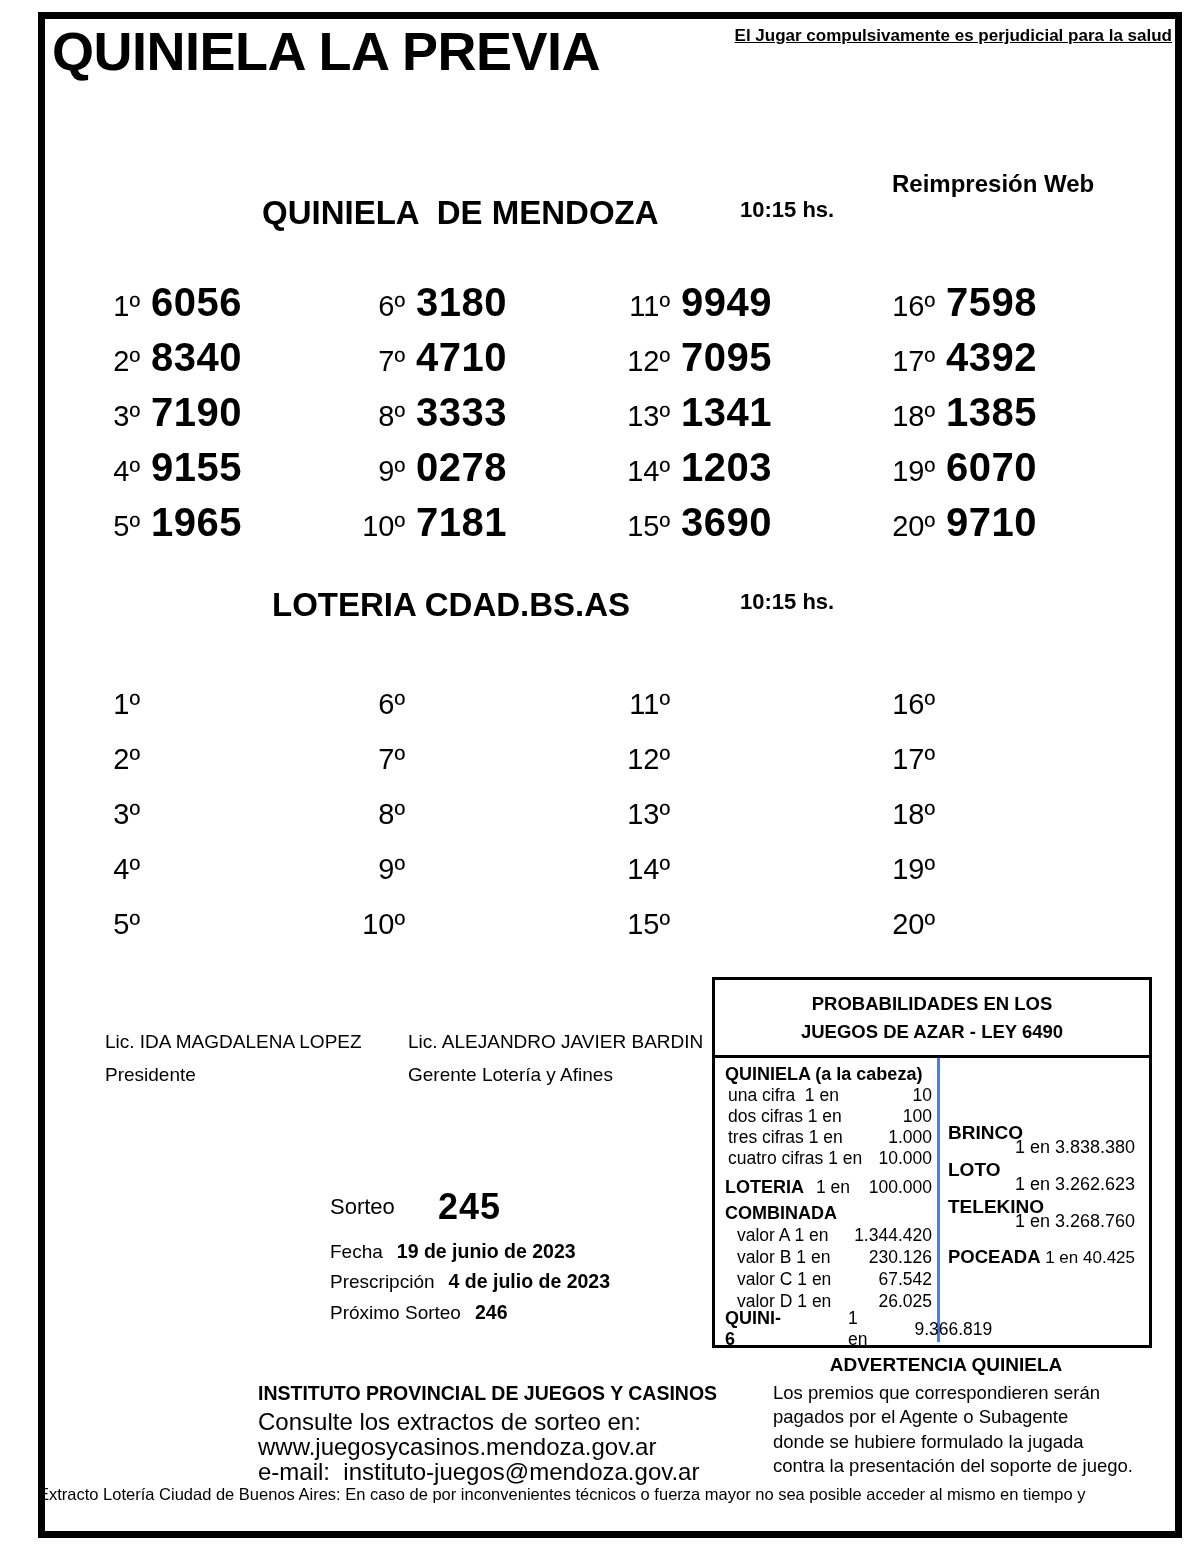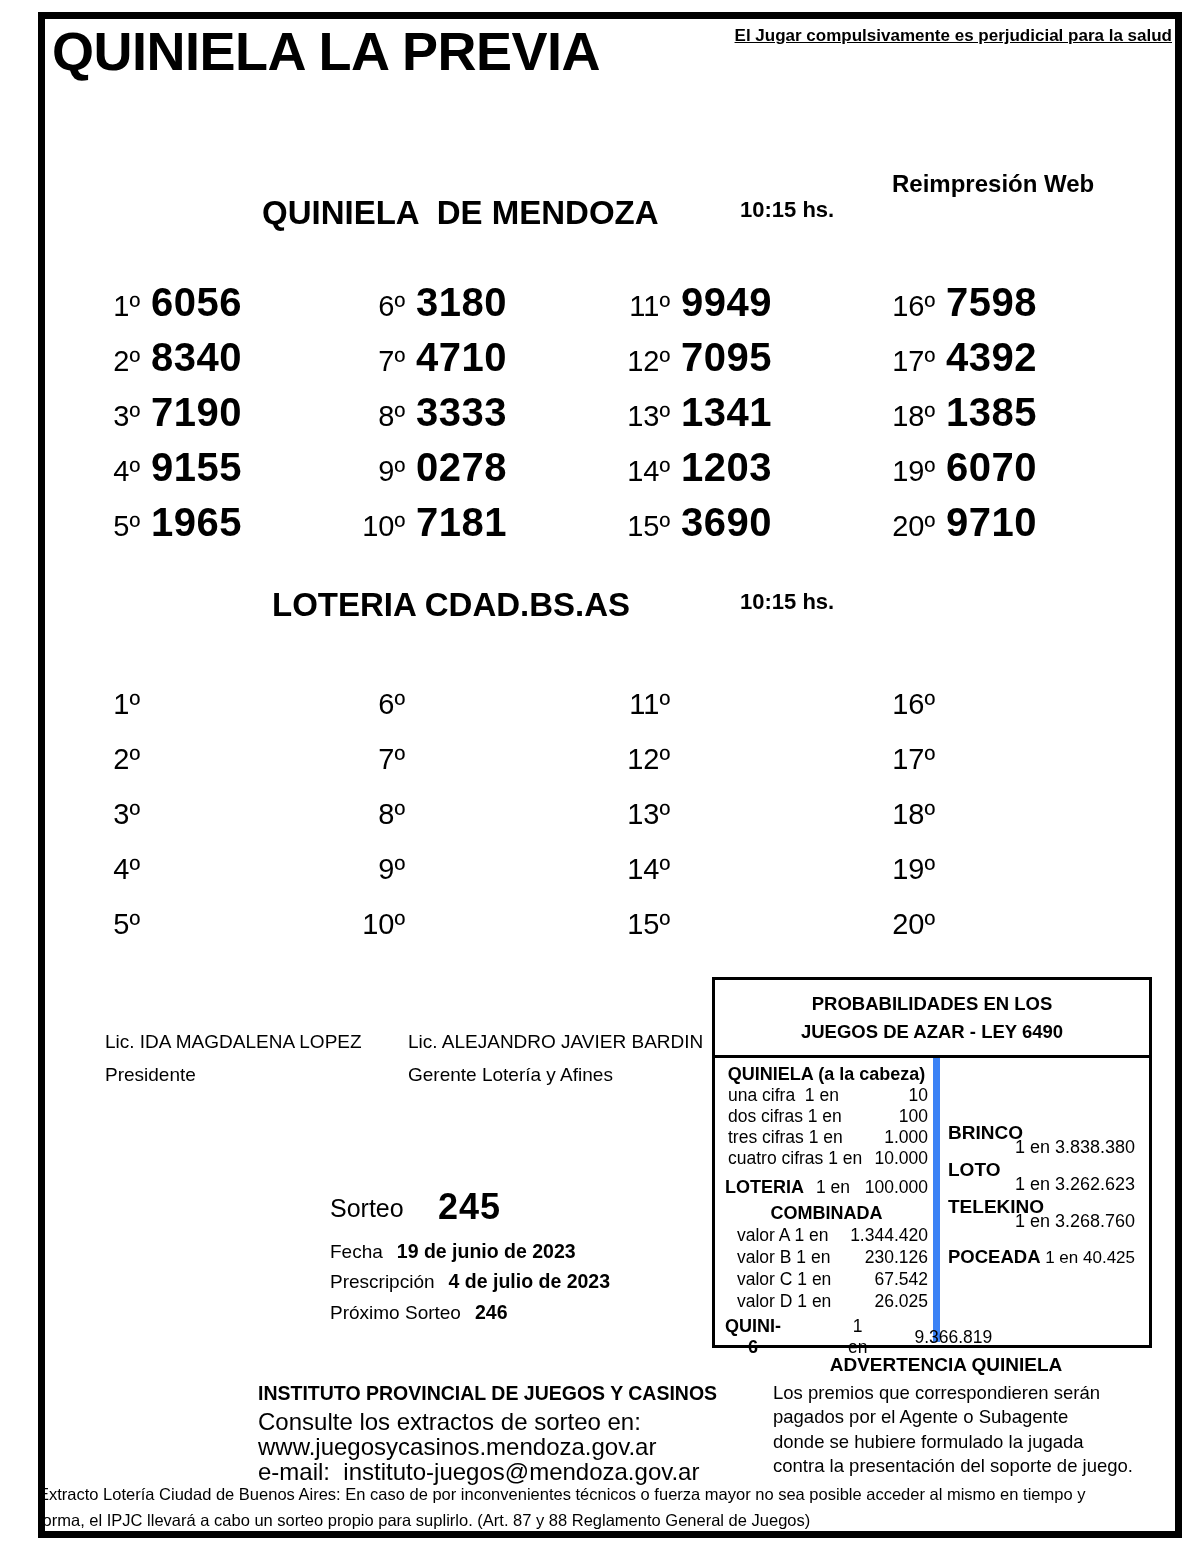--- a/index.html
+++ b/index.html
@@ -35,46 +35,46 @@
 
   .official { font-size:19px; line-height:19px; }
   #off1-name { left:105px; top:1032px; }
   #off1-role { left:105px; top:1065px; }
   #off2-name { left:408px; top:1032px; }
   #off2-role { left:408px; top:1065px; }
 
   #prob-box { left:712px; top:977px; width:440px; height:371px; border:3px solid #000; }
   #prob-header { height:78px; border-bottom:3px solid #000; display:flex; flex-direction:column; align-items:center; justify-content:center; font-weight:bold; font-size:18.5px; line-height:1.5; }
   #prob-body { display:flex; height:284px; }
-  #prob-left { width:225px; border-right:7px solid #3b82f6; padding:6px 5px 0 10px; font-size:17.5px;text-align:center; }
+  #prob-left { width:225px; border-right:3px solid #3b82f6; padding:6px 5px 0 10px; font-size:17.5px; }
   #prob-right { flex:1; padding:64px 14px 0 8px; font-size:18px; }
 
   .ph { font-weight:bold; font-size:18px; height:21px; white-space:nowrap; }
   .prow { display:flex; align-items:center; height:21px; }
   .prow .lab { padding-left:3px; white-space:pre; }
   .prow .val { margin-left:auto; }
   .prow-lot { display:flex; align-items:center; height:26px; margin-top:5px; }
   .prow-lot .lab-b, .prow-q6 .lab-b { font-weight:bold; font-size:18px; }
   .prow-lot .mid { margin-left:12px; }
   .prow-lot .val { margin-left:auto; }
   .ph-comb { margin-top:3px; }
   .vrow { display:flex; align-items:center; height:22px; padding-left:12px; }
   .vrow .val { margin-left:auto; }
-  .prow-q6 { display:flex; align-items:center; height:24px; margin-top:13px;gap:47px; }
+  .prow-q6 { display:flex; align-items:center; height:24px; margin-top:5px;gap:47px; }
   .prow-q6 .mid { margin-left:20px; }
   .prow-q6 .val { margin-left:auto; }
 
   .game { position:relative; height:36px; margin-bottom:1px; }
   .g-lab { position:absolute; left:0; top:0; font-weight:bold; font-size:19px; }
   .g-val { position:absolute; right:0; bottom:0; font-size:18px; }
   .poceada { display:flex; align-items:baseline; margin-top:14px; }
   .poceada .g-lab2 { font-weight:bold; font-size:18.5px; }
   .poceada .p-val { margin-left:auto; font-size:17px; }
 
-  #sorteo-label { left:330px; top:1194px; font-size:25px; }
+  #sorteo-label { left:330px; top:1194px; font-size:22px; }
   #sorteo-number { left:438px; top:1186px; font-size:36px; font-weight:bold; letter-spacing:1px; }
   .draw-row { display:flex; align-items:baseline; font-size:19px; white-space:nowrap; }
   .draw-val { font-weight:bold; margin-left:14px; font-size:19.5px; }
   #fecha-row { left:330px; top:1240px; }
   #presc-row { left:330px; top:1270px; }
   #prox-row  { left:330px; top:1301px; }
 
   #inst-name { left:258px; top:1382px; font-size:19.5px; font-weight:bold; white-space:nowrap; }
   .inst-line { left:258px; font-size:24px; white-space:pre; }
   #inst-l1 { top:1408px; }
@@ -351,14 +351,13 @@
   <div id="adv-lines">
     <div>Los premios que correspondieren serán</div>
     <div>pagados por el Agente o Subagente</div>
     <div>donde se hubiere formulado la jugada</div>
     <div>contra la presentación del soporte de juego.</div>
   </div>
 </div>
 
 <div class="abs" id="footer">
   <div>Extracto Lotería Ciudad de Buenos Aires: En caso de por inconvenientes técnicos o fuerza mayor no sea posible acceder al mismo en tiempo y</div>
-  <div>forma, el IPJC llevará a cabo un sorteo propio para suplirlo. (Art. 87 y 88 Reglamento General de Juegos)</div>
 </div>
 
 </body></html>

